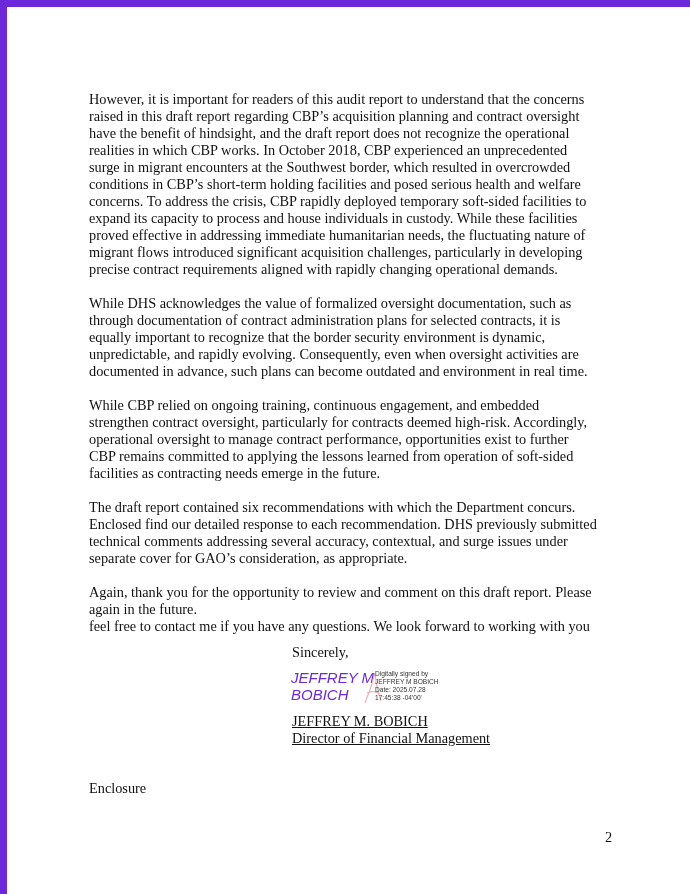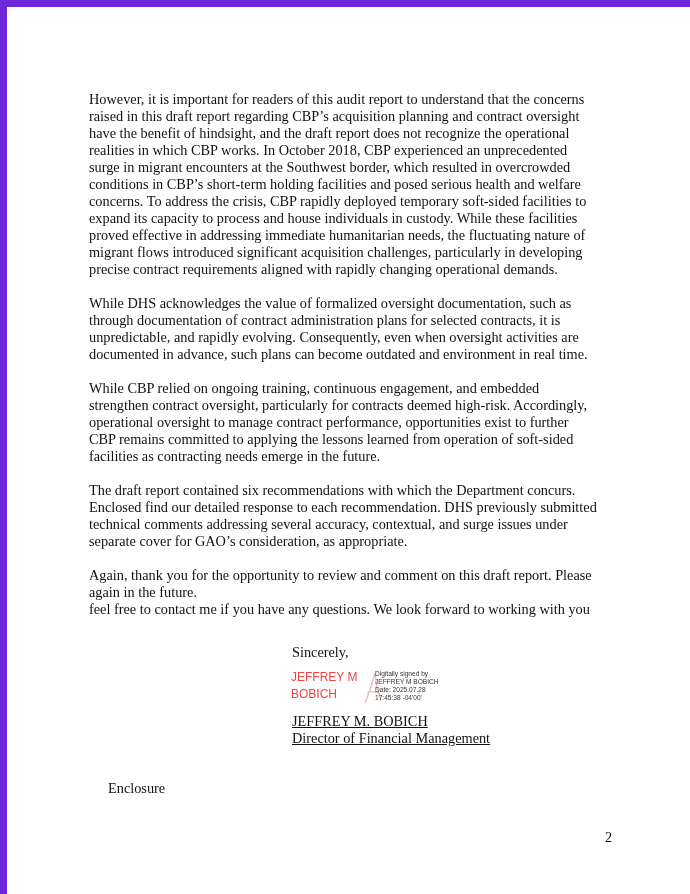--- a/index.html
+++ b/index.html
@@ -21,40 +21,41 @@
   .closing {
     position: absolute; left: 285px; top: 637px;
     font-size: 14.3px; line-height: 17px;
   }
   .sig-block {
     position: absolute; left: 284px; top: 662px; width: 170px; height: 36px;
   }
   .sig-name {
     position: absolute; left: 0; top: 0;
     font-family: "Liberation Sans", sans-serif;
-    font-size: 12px; line-height: 17px; color: #ef4444;
+    font-size: 15px; line-height: 17px; color: #6d28d9;
     white-space: nowrap;
+    font-style: italic;
   }
   .sig-mark {
     position: absolute; left: 70px; top: 2px; width: 22px; height: 34px;
   }
   .sig-details {
     position: absolute; left: 84px; top: 1px;
     font-family: "Liberation Sans", sans-serif;
     font-size: 6.6px; line-height: 8px; color: #333;
     white-space: nowrap;
   }
   .signer {
     position: absolute; left: 285px; top: 706px;
     font-size: 14.3px; line-height: 17px; text-decoration: underline;
   }
   .signer span { display: block; white-space: nowrap; }
   .enclosure {
     position: absolute; left: 82px; top: 773px;
-    font-size: 14.3px; line-height: 17px; margin-left: 19px;
+    font-size: 14.3px; line-height: 17px;
   }
   .page-number {
     position: absolute; left: 598px; top: 822px;
     font-size: 14.3px; line-height: 17px;
   }
 </style>
 </head>
 <body>
 
 <div class="page">
@@ -69,20 +70,21 @@
       <span class="line">conditions in CBP’s short-term holding facilities and posed serious health and welfare</span>
       <span class="line">concerns.  To address the crisis, CBP rapidly deployed temporary soft-sided facilities to</span>
       <span class="line">expand its capacity to process and house individuals in custody.  While these facilities</span>
       <span class="line">proved effective in addressing immediate humanitarian needs, the fluctuating nature of</span>
       <span class="line">migrant flows introduced significant acquisition challenges, particularly in developing</span>
       <span class="line">precise contract requirements aligned with rapidly changing operational demands.</span>
     </p>
     <p>
       <span class="line">While DHS acknowledges the value of formalized oversight documentation, such as</span>
       <span class="line">through documentation of contract administration plans for selected contracts, it is</span>
+      <span class="line">equally important to recognize that the border security environment is dynamic,</span>
       <span class="line">unpredictable, and rapidly evolving.  Consequently, even when oversight activities are</span>
       <span class="line">documented in advance, such plans can become outdated and environment in real time.</span>
     </p>
     <p>
       <span class="line">While CBP relied on ongoing training, continuous engagement, and embedded</span>
       <span class="line">strengthen contract oversight, particularly for contracts deemed high-risk.  Accordingly,</span>
       <span class="line">operational oversight to manage contract performance, opportunities exist to further</span>
       <span class="line">CBP remains committed to applying the lessons learned from operation of soft-sided</span>
       <span class="line">facilities as contracting needs emerge in the future.</span>
     </p>

